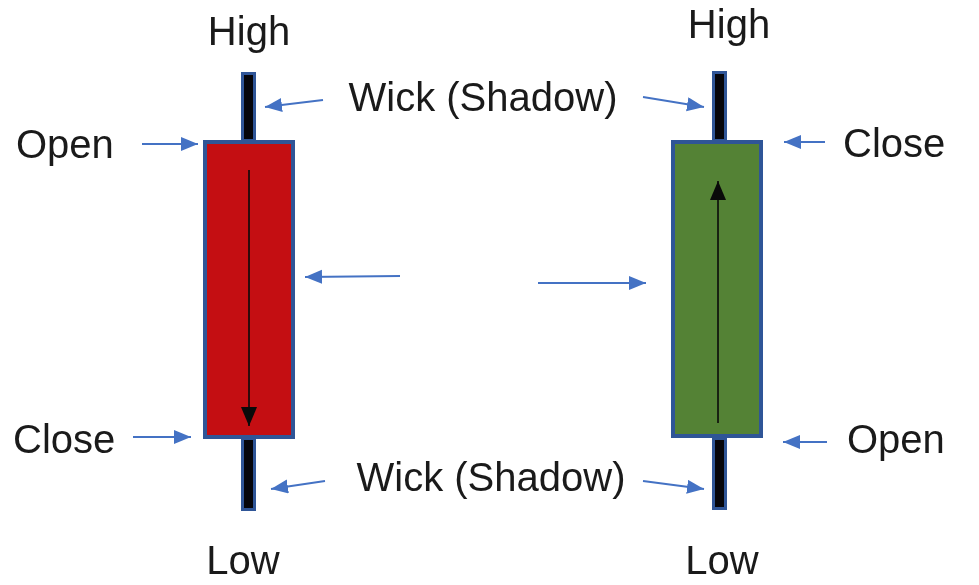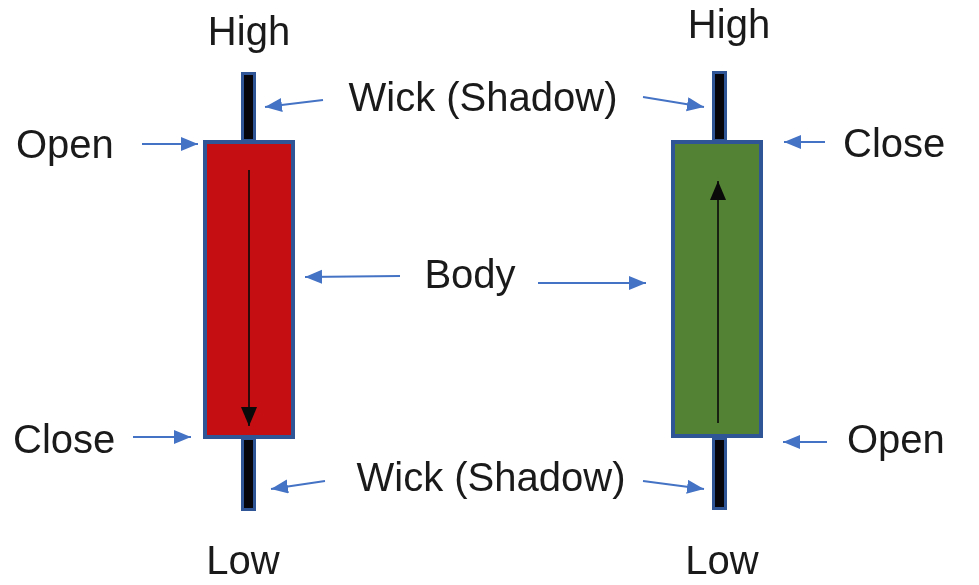--- a/index.html
+++ b/index.html
@@ -94,20 +94,19 @@
 
     <line class="black-arrow" x1="249" y1="170" x2="249" y2="426" marker-end="url(#blackHead)"></line>
     <line class="black-arrow" x1="718" y1="423" x2="718" y2="181" marker-end="url(#blackHead)"></line>
   </svg>
 
   <div class="label centered" style="left:249px; top:10px;">High</div>
   <div class="label centered" style="left:729px; top:3px;">High</div>
   <div class="label" style="left:16px;  top:123px;">Open</div>
   <div class="label" style="left:843px; top:122px;">Close</div>
   <div class="label centered" style="left:483px; top:76px;">Wick (Shadow)</div>
-  <div class="label centered" style="left:470px; top:253px;">Body</div>
   <div class="label" style="left:13px;  top:418px;">Close</div>
   <div class="label" style="left:847px; top:418px;">Open</div>
   <div class="label centered" style="left:491px; top:456px;">Wick (Shadow)</div>
   <div class="label centered" style="left:243px; top:539px;">Low</div>
   <div class="label centered" style="left:722px; top:539px;">Low</div>
 
 </div>
 
 </body></html>

